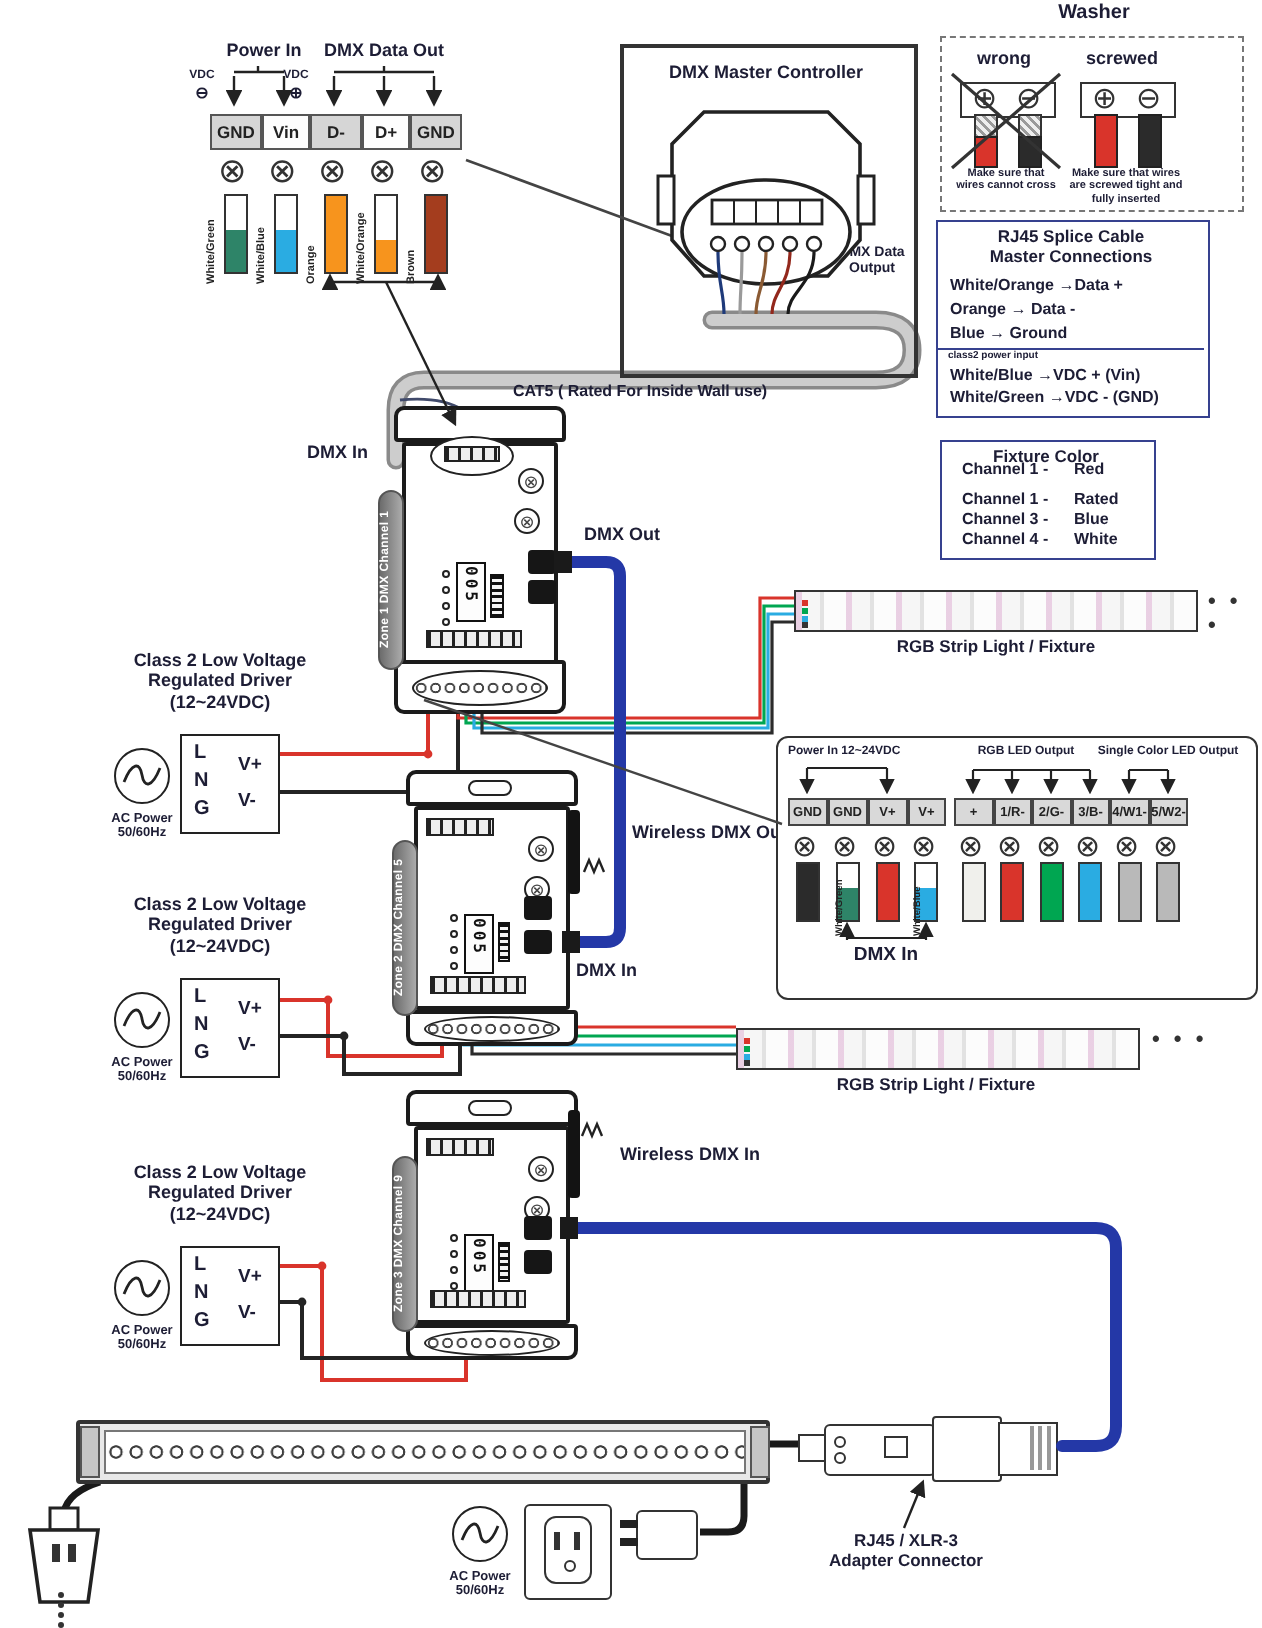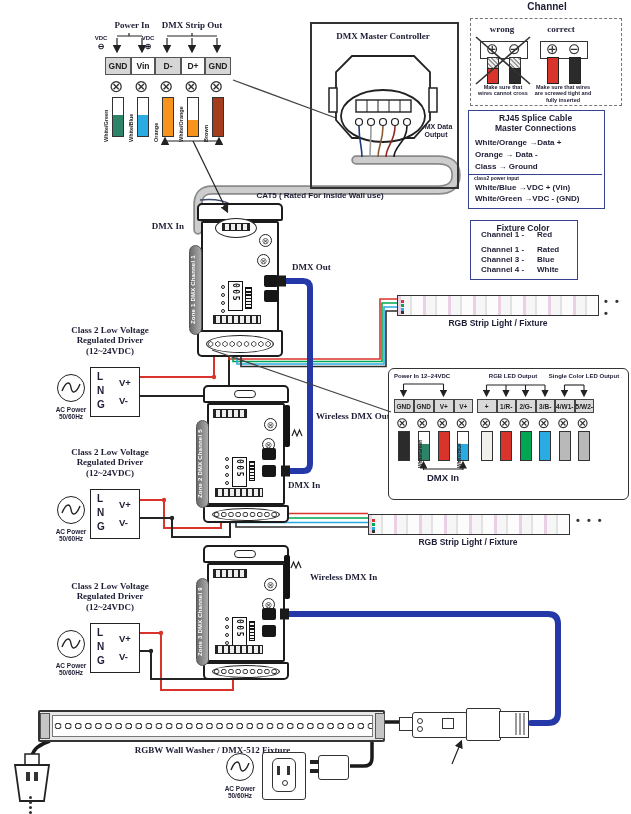--- a/index.html
+++ b/index.html
@@ -2,21 +2,21 @@
 <html><head>
 <meta charset="utf-8">
 <style>
   html,body{margin:0;padding:0;background:#fff;}
   #canvas{position:relative;width:631px;height:814px;background:#fff;overflow:hidden;
           font-family:"Liberation Sans",sans-serif;color:#1d1d35;}
   svg.layer{position:absolute;left:0;top:0;width:631px;height:814px;}
   .lab{position:absolute;font-weight:bold;color:#1d1d35;line-height:1.15;}
   .ctr{text-align:center;} .rgt{text-align:right;}
   .f5{font-size:5px;} .f55{font-size:5.5px;} .f6{font-size:6px;} .f65{font-size:6.5px;}
-  .f7{font-size:7px;} .f8{font-size:8px;} .f85{font-size:8.5px;} .f9{font-size:9px;font-family:Liberation Serif, serif;}
+  .f7{font-size:7px;} .f8{font-size:8px;} .f85{font-size:8.5px;} .f9{font-size:9px;}
   .f95{font-size:9.5px;} .f10{font-size:10px;}
   .term{position:absolute;height:16px;border:1.6px solid #555;background:#d6d6d6;
         font-size:8.5px;font-weight:bold;color:#222;display:flex;align-items:center;justify-content:center;}
   .term.light{background:#fdfdfd;}
   .screw{position:absolute;font-family:"DejaVu Sans",sans-serif;font-size:17px;line-height:1;color:#333;}
   .screw.sm{font-size:15px;}
   .twire{position:absolute;width:10px;height:38px;border:1.5px solid #333;background:#fff;}
   .twire .fill{position:absolute;left:0;right:0;bottom:0;height:100%;}
   .twire.half .fill{height:55%;} .twire.part .fill{height:42%;}
   .twlab{position:absolute;font-size:5.5px;font-weight:bold;color:#222;writing-mode:vertical-rl;
@@ -121,21 +121,21 @@
     <path d="M 384,722 H 400" fill="none" stroke="#1a1a1a" stroke-width="3.5"></path>
     <path d="M 372,740 V 758 Q 372,766 364,766 H 350" fill="none" stroke="#1a1a1a" stroke-width="3.5"></path>
 
     <rect x="25" y="754" width="14" height="11" fill="#fff" stroke="#222" stroke-width="1.5"></rect>
     <polygon points="15,765 49,765 44,801 20,801" fill="#fff" stroke="#222" stroke-width="1.8"></polygon>
     <rect x="26" y="772" width="4" height="9" fill="#333"></rect>
     <rect x="34" y="772" width="4" height="9" fill="#333"></rect>
   </svg>
 
   <div class="lab f9 ctr" style="left:105px;top:20px;width:54px">Power In</div>
-  <div class="lab f9 ctr" style="left:148px;top:20px;width:88px">DMX Strip Out</div>
+  <div class="lab f9 ctr" style="left:148px;top:20px;width:88px">DMX Data Out</div>
   <div class="lab f6 ctr" style="left:92px;top:35px;width:18px">
     <span>VDC</span><br>
     <span class="f8">⊖</span>
   </div>
   <div class="lab f6 ctr" style="left:139px;top:35px;width:18px">
     <span>VDC</span><br>
     <span class="f8">⊕</span>
   </div>
   <div class="term" style="left:105px;top:57px;width:24px">GND</div>
   <div class="term light" style="left:131px;top:57px;width:22px">Vin</div>
@@ -169,45 +169,45 @@
   <span class="twlab" style="left:203px;top:96px">Brown</span>
 
   <div class="blackbox" style="left:310px;top:22px;width:145px;height:163px"></div>
   <div class="lab f9 ctr" style="left:318px;top:31px;width:130px">DMX Master Controller</div>
   <div class="lab f7 ctr" style="left:413px;top:123px;width:46px">
     <span>DMX Data</span><br>
     <span>Output</span>
   </div>
   <div class="lab f8 ctr" style="left:250px;top:191px;width:140px">CAT5 ( Rated For Inside Wall use)</div>
 
-  <div class="lab f10 ctr" style="left:513px;top:1px;width:68px">Channel</div>
+  <div class="lab f10 ctr" style="left:513px;top:1px;width:68px">Washer</div>
   <div class="dashedbox" style="left:470px;top:18px;width:150px;height:86px"></div>
   <div class="lab f9 ctr" style="left:482px;top:24px;width:40px">wrong</div>
-  <div class="lab f9 ctr" style="left:538px;top:24px;width:46px">correct</div>
+  <div class="lab f9 ctr" style="left:538px;top:24px;width:46px">screwed</div>
   <div class="wblock" style="left:480px;top:41px;width:46px;height:16px"></div>
   <span class="screw sm" style="left:486px;top:42px">⊕</span>
   <span class="screw sm" style="left:508px;top:42px">⊖</span>
   <div class="sleeve" style="left:487px;top:57px;width:10px;height:11px"></div>
   <div class="sleeve" style="left:509px;top:57px;width:10px;height:11px"></div>
   <div class="wwire" style="left: 487px; top: 68px; width: 10px; height: 14px; background: rgb(217, 52, 43);"></div>
   <div class="wwire" style="left: 509px; top: 68px; width: 10px; height: 14px; background: rgb(43, 43, 43);"></div>
   <div class="wblock" style="left:540px;top:41px;width:46px;height:16px"></div>
   <span class="screw sm" style="left:546px;top:42px">⊕</span>
   <span class="screw sm" style="left:568px;top:42px">⊖</span>
   <div class="wwire" style="left: 547px; top: 57px; width: 10px; height: 25px; background: rgb(217, 52, 43);"></div>
   <div class="wwire" style="left: 569px; top: 57px; width: 10px; height: 25px; background: rgb(43, 43, 43);"></div>
   <div class="lab f55 ctr" style="left:478px;top:84px;width:50px;font-weight:bold">Make sure that wires cannot cross</div>
   <div class="lab f55 ctr" style="left:534px;top:84px;width:58px">Make sure that wires are screwed tight and fully inserted</div>
 
   <div class="box" style="left:468px;top:110px;width:135px;height:97px"></div>
   <div class="lab f85 ctr" style="left:470px;top:114px;width:131px">RJ45 Splice Cable</div>
   <div class="lab f85 ctr" style="left:470px;top:124px;width:131px">Master Connections</div>
   <div class="lab f8" style="left:475px;top:138px;width:126px;font-weight:600">White/Orange  →Data +</div>
   <div class="lab f8" style="left:475px;top:150px;width:126px;font-weight:600">Orange → Data -</div>
-  <div class="lab f8" style="left:475px;top:162px;width:126px;font-weight:600">Class →  Ground</div>
+  <div class="lab f8" style="left:475px;top:162px;width:126px;font-weight:600">Blue →  Ground</div>
   <div style="position:absolute;left:469px;top:174px;width:133px;height:1px;background:#36418f"></div>
   <div class="lab f5" style="left:474px;top:176px;width:100px">class2 power input</div>
   <div class="lab f8" style="left:475px;top:183px;width:126px;font-weight:600">White/Blue  →VDC + (Vin)</div>
   <div class="lab f8" style="left:475px;top:194px;width:126px;font-weight:600">White/Green  →VDC - (GND)</div>
 
   <div class="box" style="left:470px;top:220px;width:106px;height:58px"></div>
   <div class="lab f85 ctr" style="left:472px;top:224px;width:102px">Fixture Color</div>
   <div class="lab f8" style="left:481px;top:230px;width:92px"><span style="display:inline-block;width:56px">Channel 1 -</span><span>Red</span></div>
   <div class="lab f8" style="left:481px;top:245px;width:92px"><span style="display:inline-block;width:56px">Channel 1 -</span><span>Rated</span></div>
   <div class="lab f8" style="left:481px;top:255px;width:92px"><span style="display:inline-block;width:56px">Channel 3 -</span><span>Blue</span></div>
@@ -426,21 +426,20 @@
   <div class="dwire" style="left:578px;top:431px">
       <div class="fill" style="height: 100%; background: rgb(185, 185, 185);"></div>
     </div>
   <div class="lab f95 ctr" style="left:424px;top:473px;width:38px">DMX In</div>
 
   <div class="washer">
     <div class="wcap" style="left:0"></div>
     <div class="wface"></div>
     <div class="wcap" style="left:335px"></div>
   </div>
-  <div class="lab f9 ctr" style="left:105px;top:745px;width:215px">RGBW Wall Washer / DMX-512 Fixture</div>
   <div class="vdots" style="left:29px;top:796px"></div>
   <div class="accirc" style="position:absolute;left:226px;top:753px">
     <svg width="25" height="25" viewBox="0 0 25 25">
         <path d="M4,16 C8,6 12,6 13,12.5 C14,19 18,19 22,9" fill="none" stroke="#222" stroke-width="1.4"></path>
       </svg>
   </div>
   <div class="lab f65 ctr" style="left:219px;top:785px;width:42px">
     <span>AC Power</span><br>
     <span>50/60Hz</span>
   </div>
@@ -454,20 +453,24 @@
   <div style="position:absolute;left:310px;top:769px;width:9px;height:3.5px;background:#222"></div>
 
   <div class="wblock" style="left:399px;top:717px;width:13px;height:12px"></div>
   <div class="wblock" style="left:412px;top:712px;width:54px;height:24px;border-radius:3px"></div>
   <div style="position:absolute;left:417px;top:718px;width:4px;height:4px;border:1px solid #333;border-radius:50%"></div>
   <div style="position:absolute;left:417px;top:726px;width:4px;height:4px;border:1px solid #333;border-radius:50%"></div>
   <div class="wblock" style="left:442px;top:718px;width:10px;height:9px"></div>
   <div class="wblock" style="left:466px;top:708px;width:33px;height:31px;border-radius:2px"></div>
   <div class="wblock" style="left:499px;top:711px;width:28px;height:25px"></div>
   <div style="position:absolute;left:515px;top:712.5px;width:11px;height:22px;background:repeating-linear-gradient(90deg,#999 0 2px,#fff 2px 4.2px)"></div>
+  <div class="lab f85 ctr" style="left:397px;top:766px;width:112px">
+    <div>RJ45 / XLR-3</div>
+    <div>Adapter Connector</div>
+  </div>
 
   <svg class="layer" id="over">
     <defs>
       <marker id="ah" markerWidth="7" markerHeight="7" refX="5" refY="3.5" orient="auto">
         <path d="M0,0 L7,3.5 L0,7 z" fill="#222"></path>
       </marker>
     </defs>
 
     <path d="M 129,33 V 36 M 117,36 H 142" fill="none" stroke="#222" stroke-width="1.2"></path>
     <line x1="117" y1="38" x2="117" y2="51" stroke="#222" stroke-width="1.2" marker-end="url(#ah)"></line>

